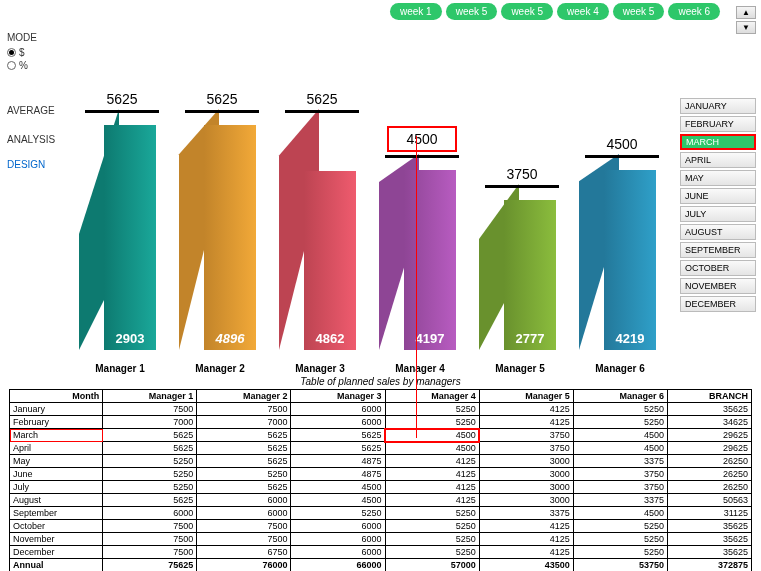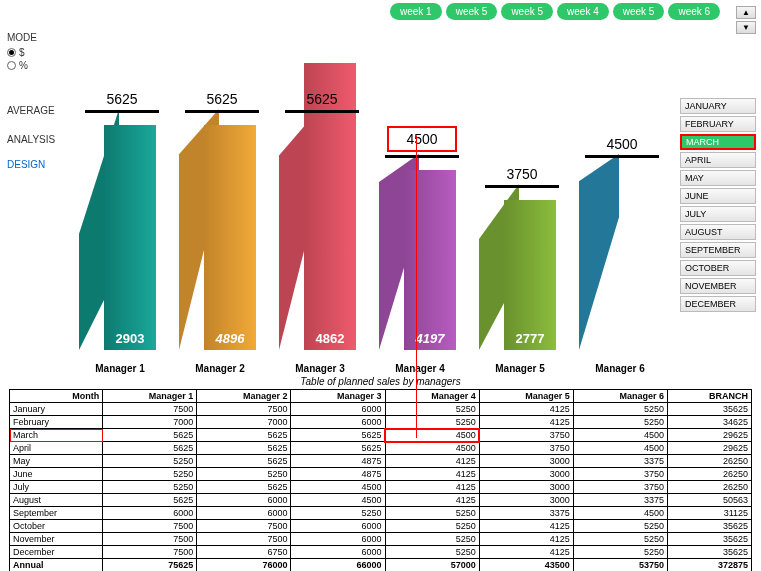--- a/index.html
+++ b/index.html
@@ -83,44 +83,45 @@
           <polygon points="4,49.160000000000025 44,4 44,85.16000000000003 4,245" fill="#c2842a"></polygon>
         </svg>
         <div class="bar" style="height: 225px; background: linear-gradient(90deg, rgb(194, 132, 42), rgb(242, 169, 56)); margin-left: 20px; font-style: italic;">4896</div>
         <div class="avg-label" style="bottom: 243px; left: 12px;">5625</div>
         <div class="avg-line" style="bottom: 237px; left: 10px;"></div>
       </div>
       <div class="bar-group">
         <svg width="90" height="245" class="ribbon-back" style="left: 0px;">
           <polygon points="4,50.51999999999998 44,4 44,86.51999999999998 4,245" fill="#bd4452"></polygon>
         </svg>
-        <div class="bar" style="height: 287px; background: linear-gradient(90deg, rgb(189, 68, 82), rgb(239, 91, 110)); margin-left: 20px;">4862</div>
+        <div class="bar" style="height: 179px; background: linear-gradient(90deg, rgb(189, 68, 82), rgb(239, 91, 110)); margin-left: 20px;">4862</div>
         <div class="avg-label" style="bottom: 243px; left: 12px;">5625</div>
         <div class="avg-line" style="bottom: 237px; left: 10px;"></div>
       </div>
       <div class="bar-group">
         <svg width="90" height="200" class="ribbon-back" style="left: 0px;">
           <polygon points="4,32.120000000000005 44,4 44,68.12 4,200" fill="#8e4595"></polygon>
         </svg>
-        <div class="bar" style="height: 180px; background: linear-gradient(90deg, rgb(142, 69, 149), rgb(184, 92, 193)); margin-left: 20px; font-style: italic;">4197</div>
+        <div class="bar" style="height: 180px; background: linear-gradient(90deg, rgb(142, 69, 149), rgb(184, 92, 193)); margin-left: 20px;">4197</div>
         <div class="avg-label avg-box" style="bottom: 198px; left: 12px; padding: 3px 0px;">4500</div>
         <div class="avg-line" style="bottom: 192px; left: 10px;"></div>
       </div>
       <div class="bar-group">
         <svg width="90" height="170" class="ribbon-back" style="left: 0px;">
           <polygon points="4,58.92 44,4 44,94.92 4,170" fill="#69912d"></polygon>
         </svg>
         <div class="bar" style="height: 150px; background: linear-gradient(90deg, rgb(105, 145, 45), rgb(139, 189, 61)); margin-left: 20px;">2777</div>
         <div class="avg-label" style="bottom: 168px; left: 12px;">3750</div>
         <div class="avg-line" style="bottom: 162px; left: 10px;"></div>
       </div>
       <div class="bar-group">
         <svg width="90" height="200" class="ribbon-back" style="left: 0px;">
           <polygon points="4,31.23999999999998 44,4 44,67.23999999999998 4,200" fill="#23789a"></polygon>
         </svg>
+        <div class="bar" style="height: 180px; background: linear-gradient(90deg, rgb(35, 120, 154), rgb(47, 160, 201)); margin-left: 20px;">4219</div>
         <div class="avg-label" style="bottom: 198px; left: 12px;">4500</div>
         <div class="avg-line" style="bottom: 192px; left: 10px;"></div>
       </div>
     </div>
   <div class="mgr-labels">
       <div style="width: 90px; text-align: center;">Manager 1</div>
       <div style="width: 90px; text-align: center;">Manager 2</div>
       <div style="width: 90px; text-align: center;">Manager 3</div>
       <div style="width: 90px; text-align: center;">Manager 4</div>
       <div style="width: 90px; text-align: center;">Manager 5</div>

